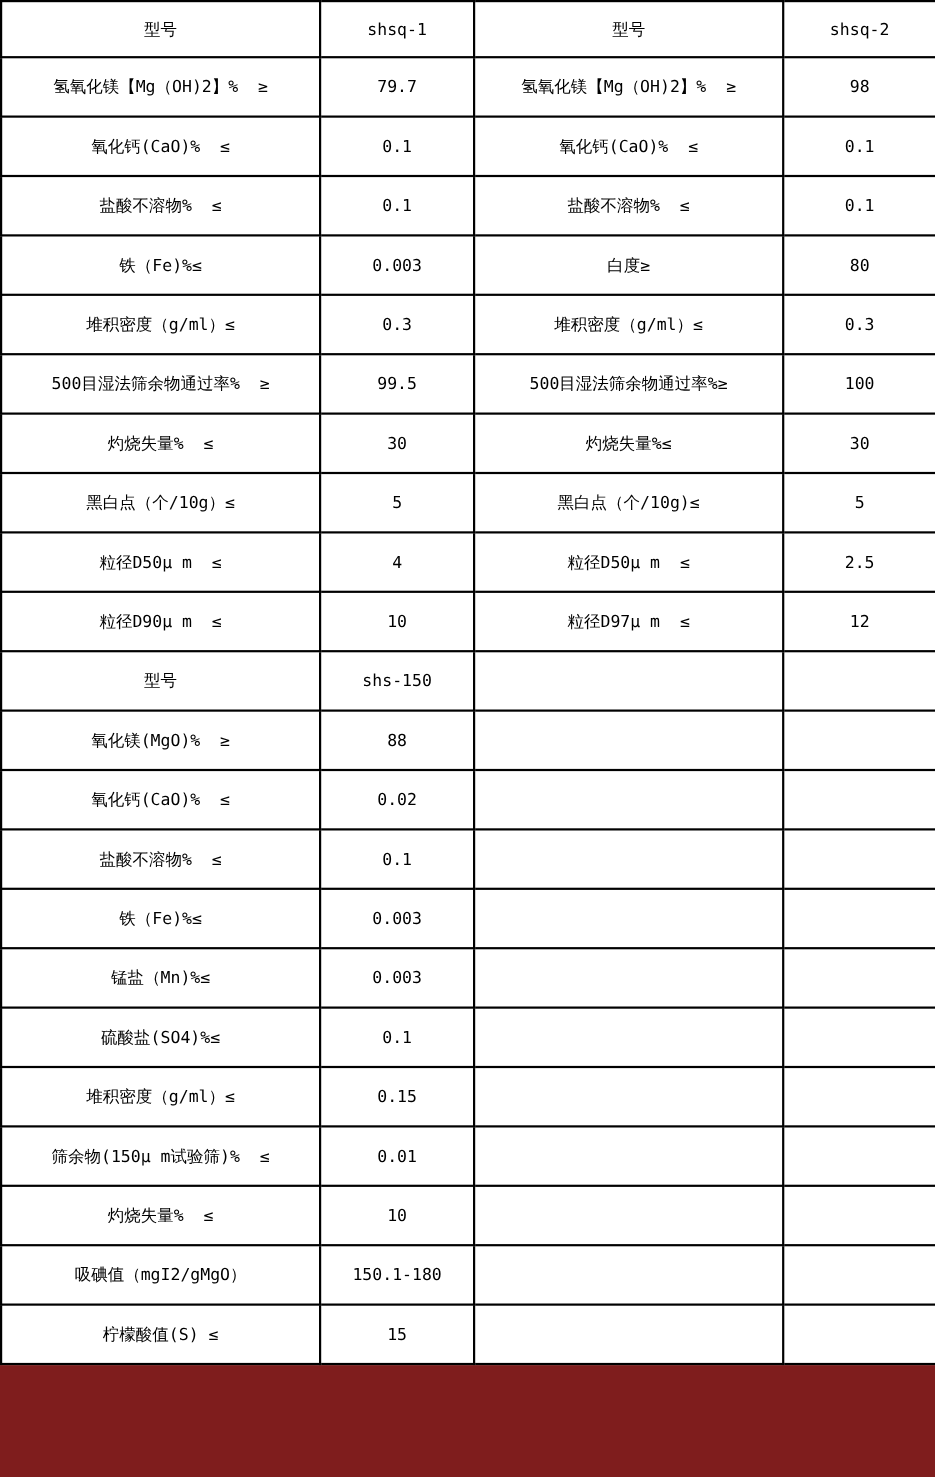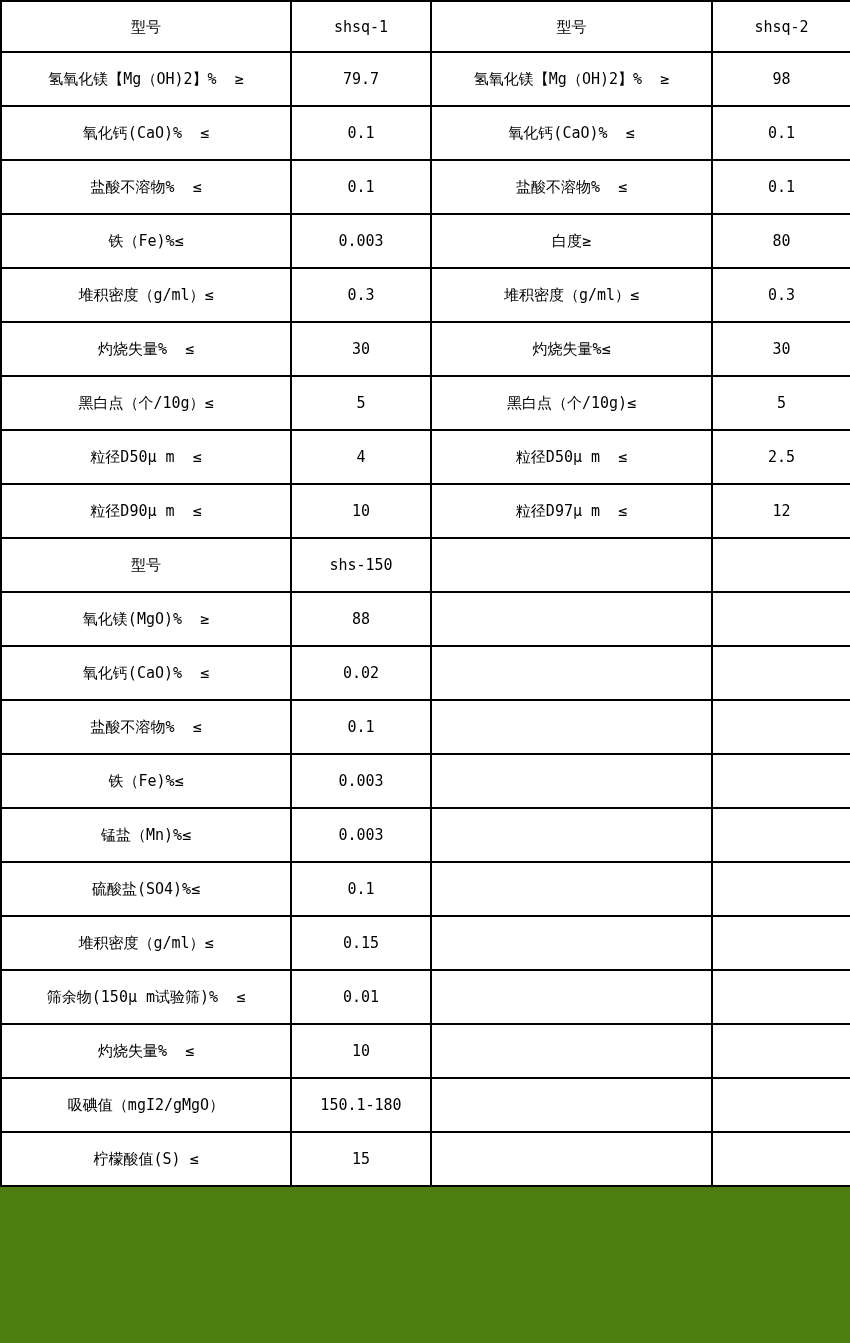--- a/index.html
+++ b/index.html
@@ -3,21 +3,21 @@
 <meta charset="utf-8">
 <style>
   html, body {
     margin: 0;
     padding: 0;
     background: #ffffff;
   }
   .page {
     width: 850px;
     height: 1343px;
-    background: #4d7c0f;
+    background: #7f1d1d;
     overflow: hidden;
   }
   table.spec-table {
     border-collapse: collapse;
     table-layout: fixed;
     width: 850px;
     background: #ffffff;
   }
   table.spec-table td {
     border: 2px solid #000000;
@@ -78,20 +78,26 @@
           <td>铁（Fe)%≤</td>
           <td>0.003</td>
           <td>白度≥</td>
           <td>80</td>
         </tr>
         <tr class="data-row">
           <td>堆积密度（g/ml）≤</td>
           <td>0.3</td>
           <td>堆积密度（g/ml）≤</td>
           <td>0.3</td>
+        </tr>
+        <tr class="data-row">
+          <td>500目湿法筛余物通过率%  ≥</td>
+          <td>99.5</td>
+          <td>500目湿法筛余物通过率%≥</td>
+          <td>100</td>
         </tr>
         <tr class="data-row">
           <td>灼烧失量%  ≤</td>
           <td>30</td>
           <td>灼烧失量%≤</td>
           <td>30</td>
         </tr>
         <tr class="data-row">
           <td>黑白点（个/10g）≤</td>
           <td>5</td>

